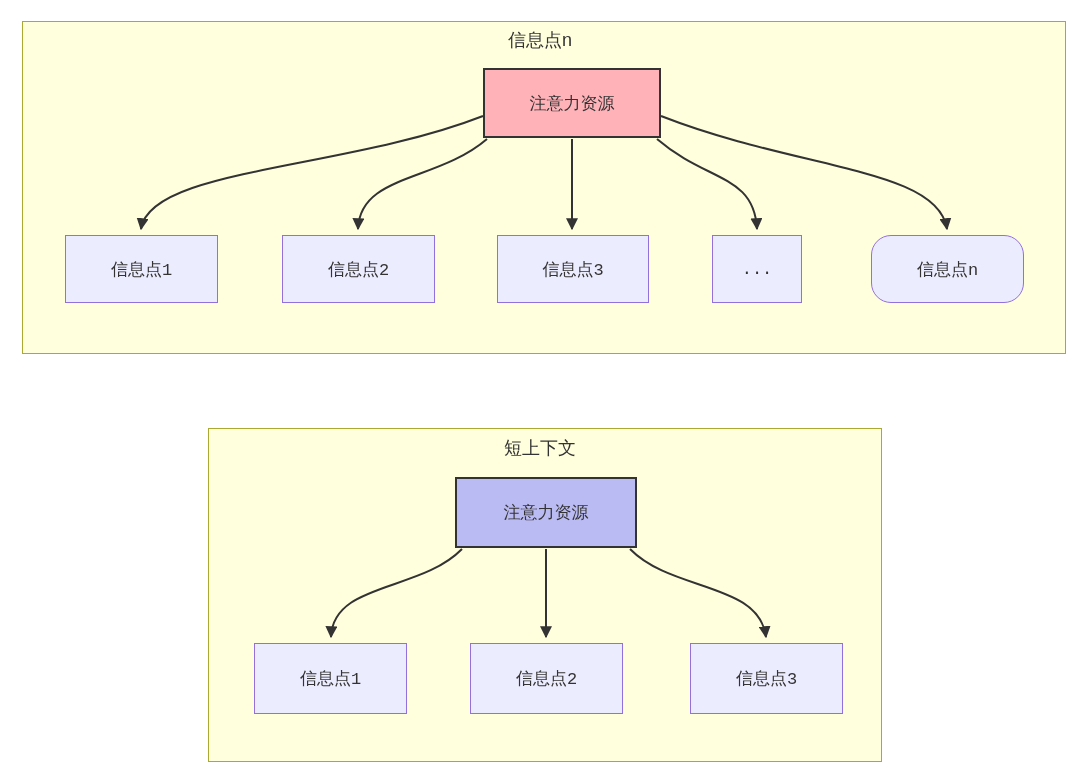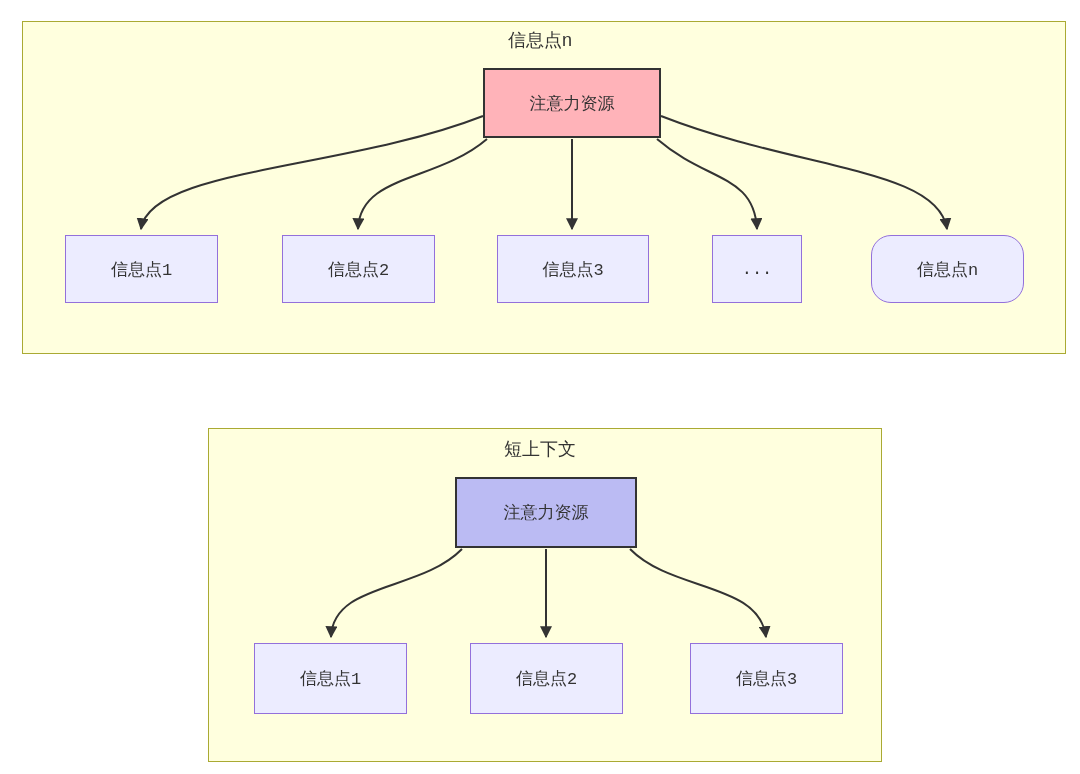--- a/index.html
+++ b/index.html
@@ -65,21 +65,21 @@
 </style>
 </head>
 <body>
 
 <div class="canvas">
 
   <div class="cluster" style="left:22px; top:21px; width:1044px; height:333px;"></div>
   <div class="cluster-title" style="top:29px;">信息点n</div>
 
   <div class="cluster" style="left:208px; top:428px; width:674px; height:334px;"></div>
-  <div class="cluster-title" style="top:438px;">短上下文</div>
+  <div class="cluster-title" style="top:438px;font-family:Liberation Mono, monospace;">短上下文</div>
 
   <svg class="edges" width="1080" height="774">
     <defs>
       <marker id="ah" viewBox="0 0 10 10" refX="9" refY="5" markerWidth="6" markerHeight="6" orient="auto-start-reverse">
         <path class="arrowhead-fill" d="M0,0 L10,5 L0,10 z"></path>
       </marker>
     </defs>
     <path class="edge" marker-end="url(#ah)" d="M 483 116 C 345 170, 150 168, 141 229"></path>
     <path class="edge" marker-end="url(#ah)" d="M 487 139 C 437 182, 360 174, 358 229"></path>
     <path class="edge" marker-end="url(#ah)" d="M 572 139 L 572 229"></path>

